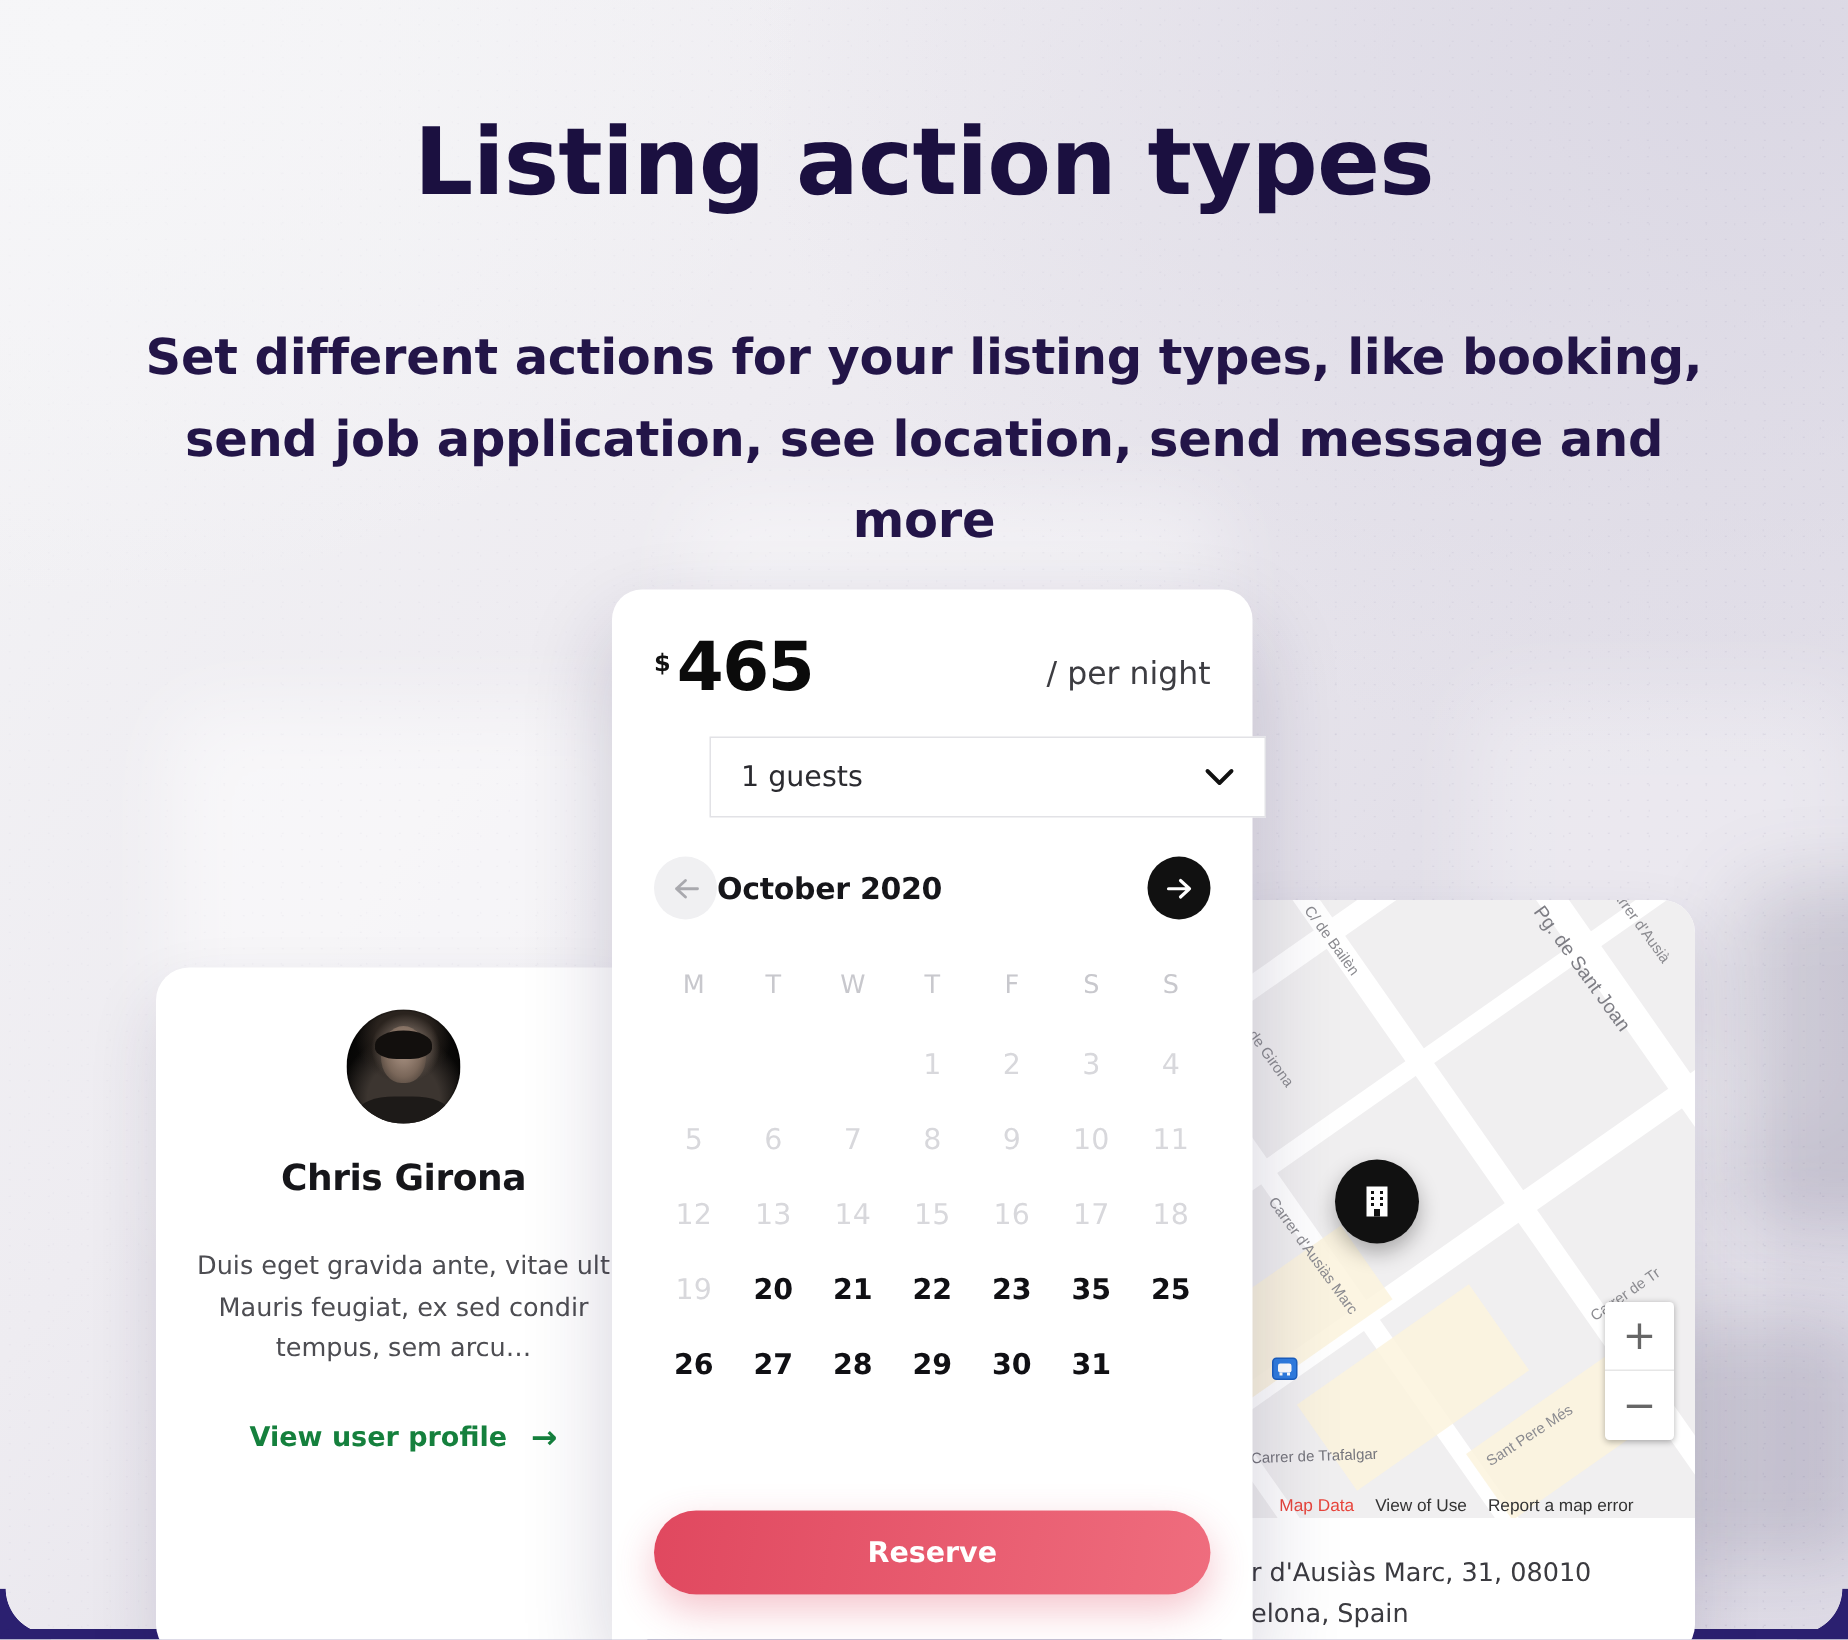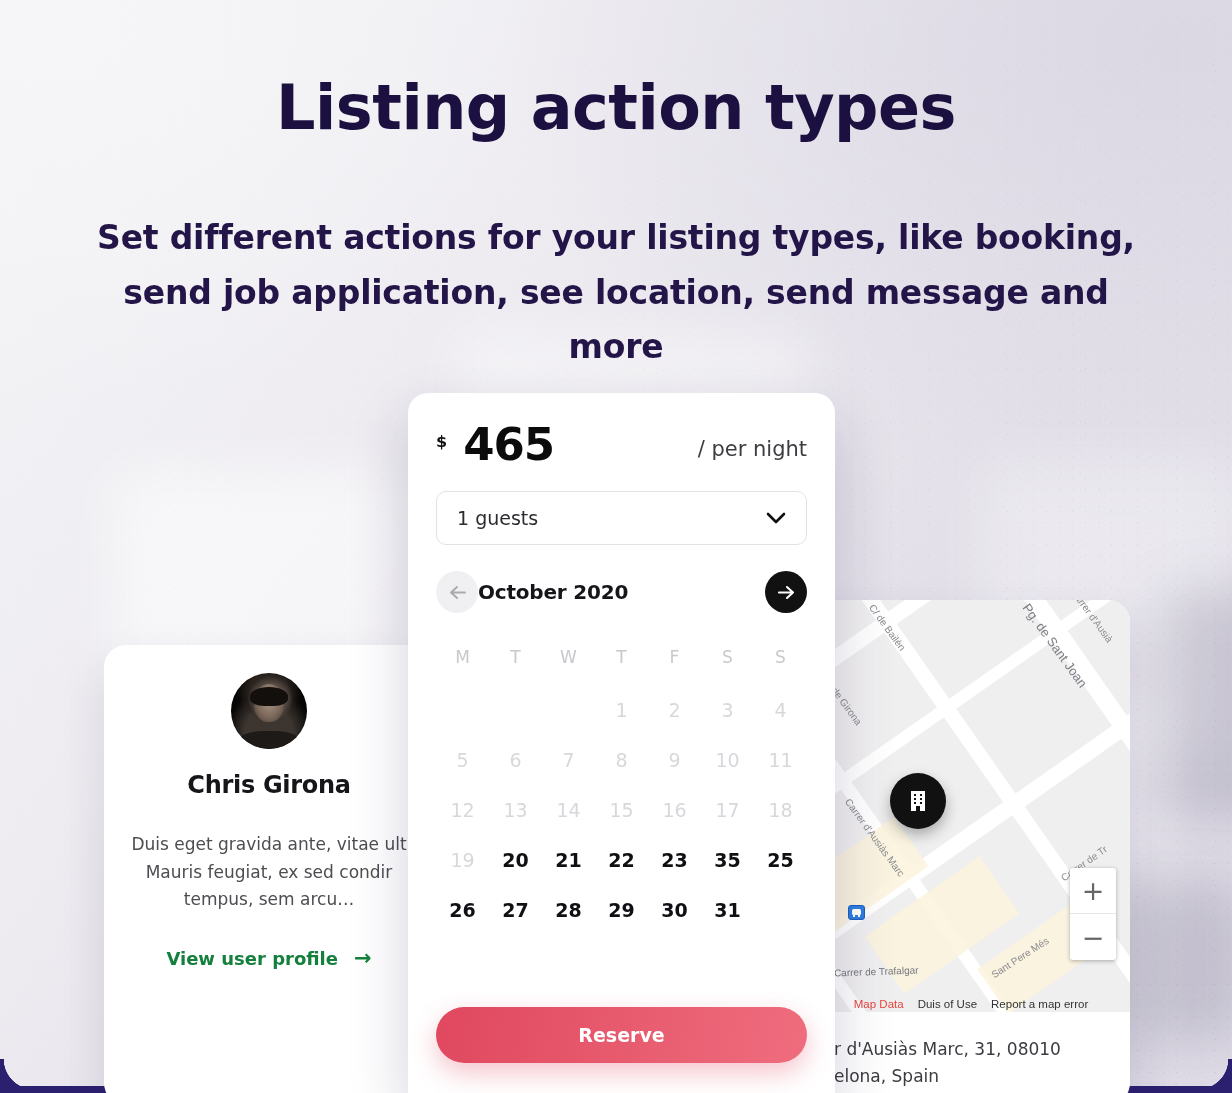--- a/index.html
+++ b/index.html
@@ -158,25 +158,25 @@
   }
 
   
   #booking-card{
     left:408px;top:393px;width:427px;height:700px;
     box-shadow:0 26px 60px rgba(35,25,75,.20);
     z-index:5;padding:0 28px;border-radius:20px 20px 0 0;
   }
   .price-row{display:flex;align-items:flex-end;padding-top:29px;}
   .cur{font-size:16px;font-weight:bold;color:#111;margin-bottom:16px;}
-  .price{font-size:45px;font-weight:bold;color:#0b0b0b;letter-spacing:-1px;margin-left:16px;line-height:1;}
+  .price{font-size:45px;font-weight:bold;color:#0b0b0b;letter-spacing:-1px;margin-left:4px;line-height:1;}
   .per{margin-left:auto;font-size:21px;color:#3d3d42;margin-bottom:6px;}
   #guests-select{
-    margin-top:24px;height:54px;width:100%;border:1px solid #e2e2e6;border-radius:10px;
-    display:flex;align-items:center;padding:0 20px;cursor:pointer;background:#fff;
+    margin-top:24px;height:54px;width:100%;border:1px solid #e2e2e6;border-radius:0;
+    display:flex;align-items:center;padding:0 20px;cursor:pointer;background:#fff;margin-left:37px;
   }
   #guests-select .val{font-size:19px;color:#2b2b30;}
   #guests-select .chev{margin-left:auto;}
   .cal-nav{display:flex;align-items:center;margin-top:26px;}
   .nav-btn{
     width:42px;height:42px;border-radius:50%;display:flex;align-items:center;justify-content:center;
     cursor:pointer;border:none;flex:none;
   }
   .nav-btn.prev{background:#f0f0f2;color:#a9a9ae;}
   .nav-btn.next{background:#111;color:#fff;}
@@ -282,21 +282,21 @@
         </svg>
     </div>
 
     <div class="zoom-ctrl">
       <div>+</div>
       <div>−</div>
     </div>
 
     <div class="map-attrib">
       <span class="mdata">Map Data</span>
-      <span>Duis of Use</span>
+      <span>View of Use</span>
       <span>Report a map error</span>
     </div>
   </div>
   <div class="map-address">
     <div>r d'Ausiàs Marc, 31, 08010</div>
     <div>elona, Spain</div>
   </div>
 </div>
 
 <div id="booking-card" class="card">

